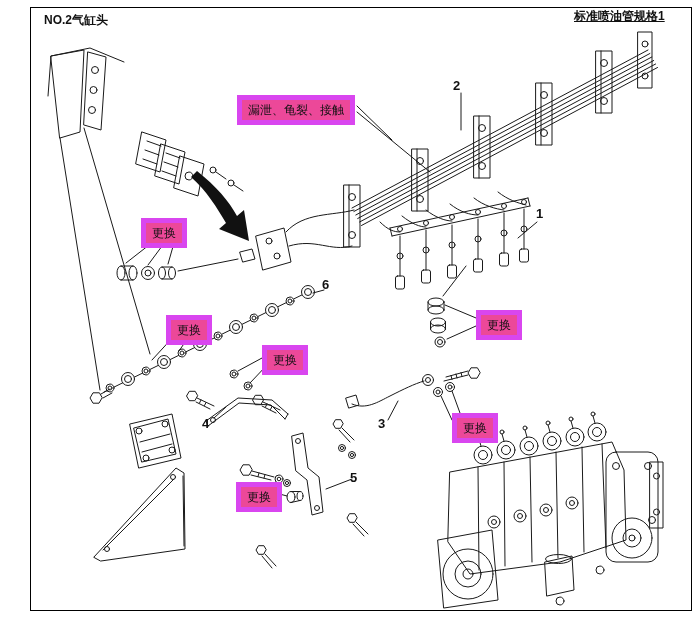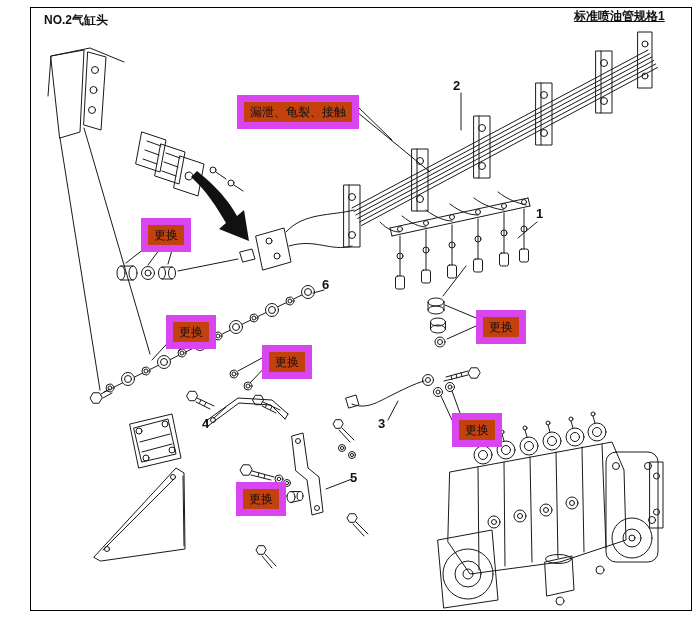--- a/index.html
+++ b/index.html
@@ -2,21 +2,21 @@
 <html><head>
 <meta charset="utf-8">
 <style>
   * { margin:0; padding:0; box-sizing:border-box; }
   html,body { background:#fff; }
   body { font-family:"Liberation Sans", sans-serif; color:#111; }
   .page { position:relative; width:699px; height:617px; background:#ffffff; overflow:hidden; }
   .frame { position:absolute; left:30px; top:7px; width:662px; height:604px; border:1.5px solid #000; }
   svg.art { position:absolute; left:0; top:0; }
   .toplabel { position:absolute; font-size:12px; font-weight:bold; white-space:nowrap; }
-  .callout { position:absolute; border:7px solid #d946ef; background:#c2410c; font-size:12px; line-height:16px;
+  .callout { position:absolute; border:5px solid #d946ef; background:#ec4899; font-size:12px; line-height:16px;
              padding:2px 6px; white-space:nowrap; z-index:3; }
   .partnum { position:absolute; font-size:13px; font-weight:bold; z-index:3; }
 </style>
 </head>
 <body>
 
 <div class="page">
   <div class="frame"></div>
 
   <svg class="art" width="699" height="617" viewBox="0 0 699 617">

